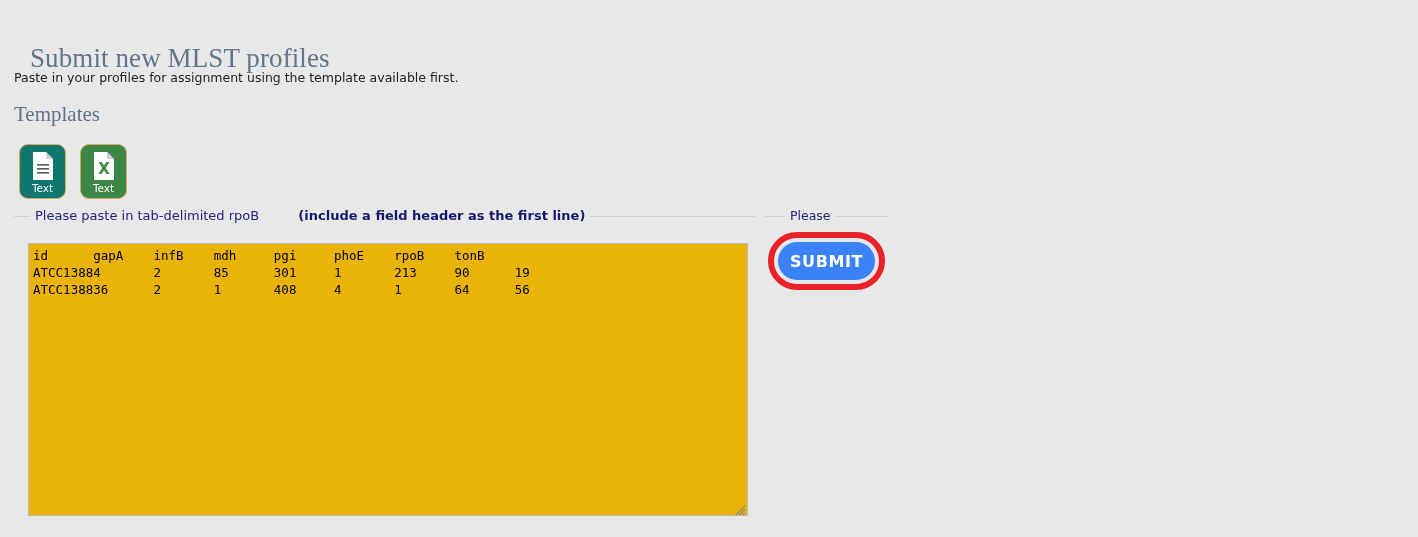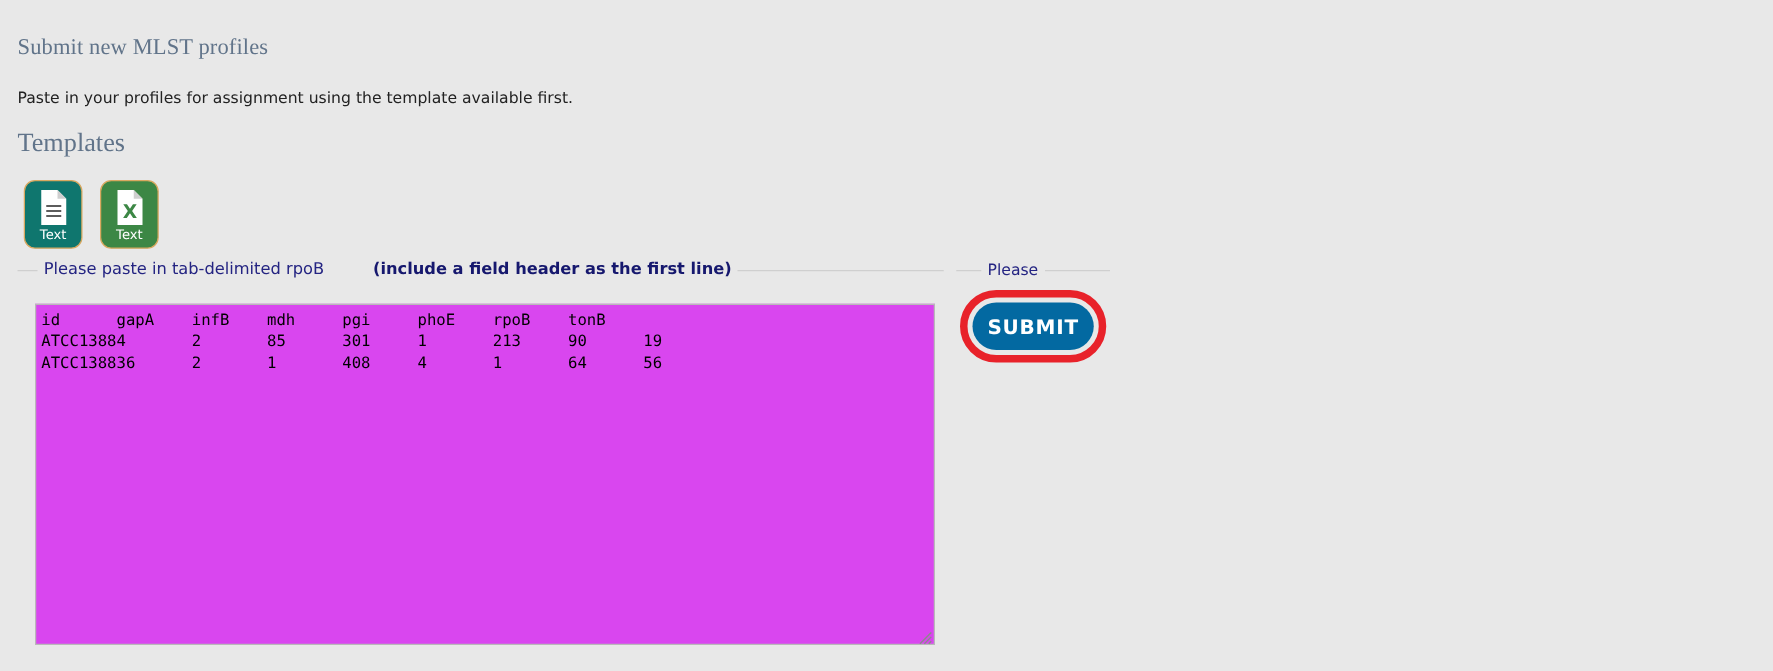--- a/index.html
+++ b/index.html
@@ -14,25 +14,25 @@
     overflow: hidden;
     position: relative;
   }
 
   
   .page-title {
     position: absolute;
     left: 14px;
     top: 27px;
     font-family: "Liberation Serif", serif;
-    font-size: 18px;
+    font-size: 27px;
     font-weight: normal;
     color: #61748a;
     letter-spacing: 0.1px;
-    margin: 0;
+    margin: 16px;
     white-space: nowrap;
   }
   .intro-text {
     position: absolute;
     left: 14px;
     top: 70px;
     font-family: "DejaVu Sans", sans-serif;
     font-size: 12.5px;
     color: #222222;
     white-space: nowrap;
@@ -129,21 +129,21 @@
   .legend-bold { font-weight: bold; color: #16186e; margin-left: 35px; }
 
   
   .paste-area {
     position: absolute;
     left: 28px;
     top: 243px;
     width: 720px;
     height: 273px;
     box-sizing: border-box;
-    background: #d946ef;
+    background: #eab308;
     border: 1px solid #b9b9b9;
     font-family: "DejaVu Sans Mono", monospace;
     font-size: 12.5px;
     line-height: 17px;
     color: #000000;
     padding: 3px 4px;
     resize: none;
     outline: none;
     overflow: hidden;
     white-space: pre;
@@ -172,21 +172,21 @@
     background: transparent;
   }
   .submit-btn {
     position: absolute;
     left: 4px;
     top: 4px;
     width: 97px;
     height: 38px;
     border: none;
     border-radius: 19px;
-    background: #0369a1;
+    background: #3b82f6;
     color: #ffffff;
     font-family: "DejaVu Sans", sans-serif;
     font-size: 16px;
     font-weight: bold;
     letter-spacing: 0.6px;
     cursor: pointer;
   }
 </style>
 </head>
 <body>

